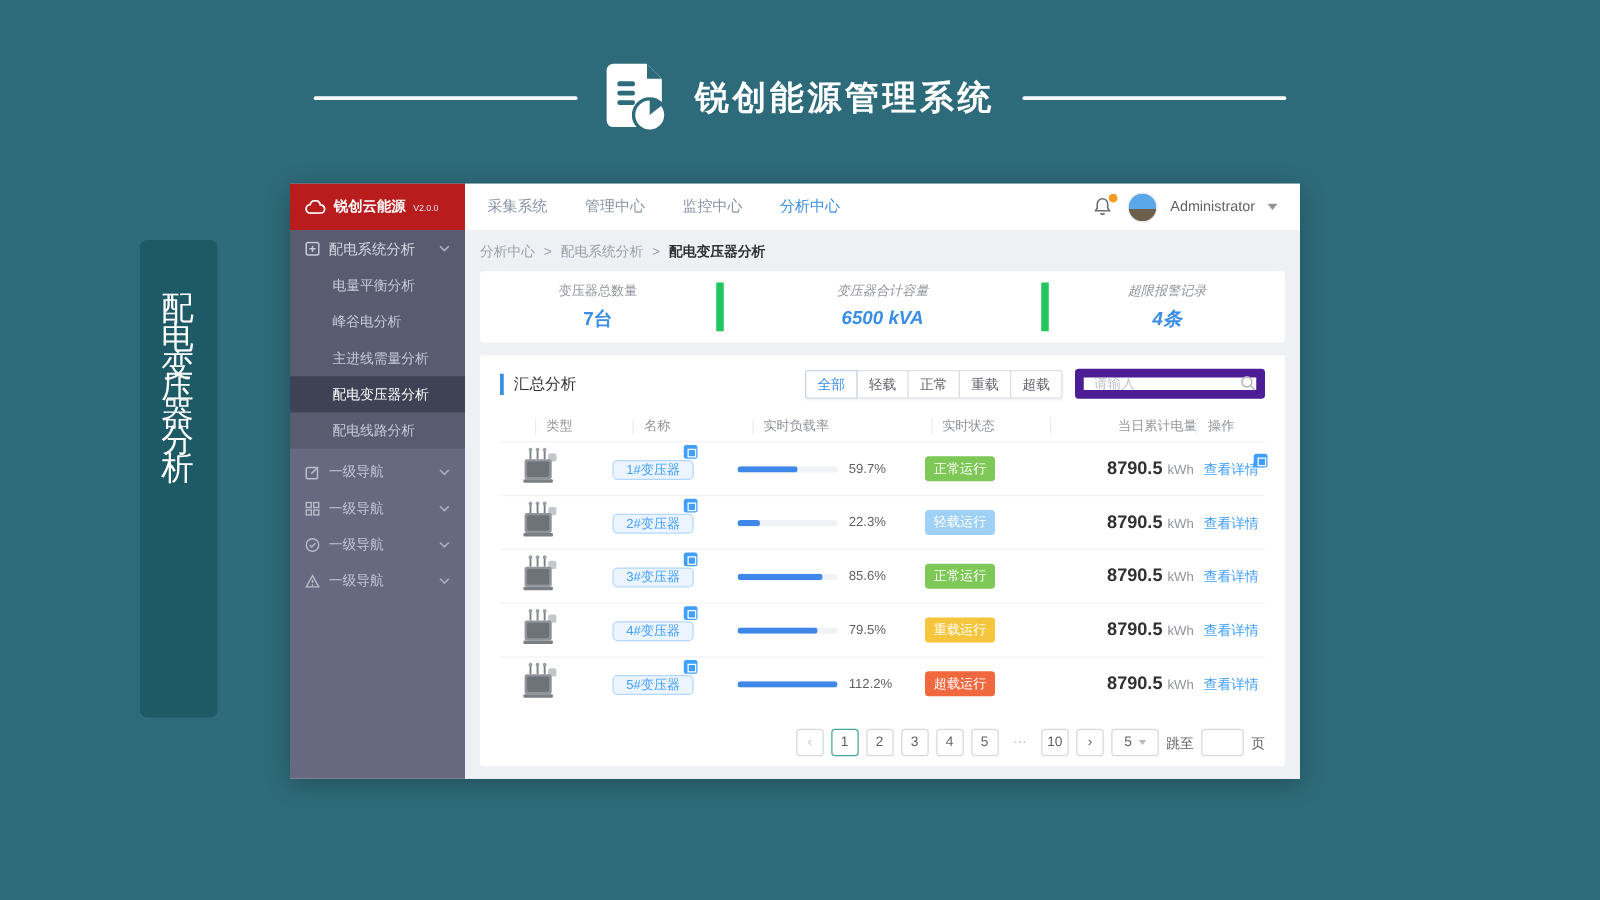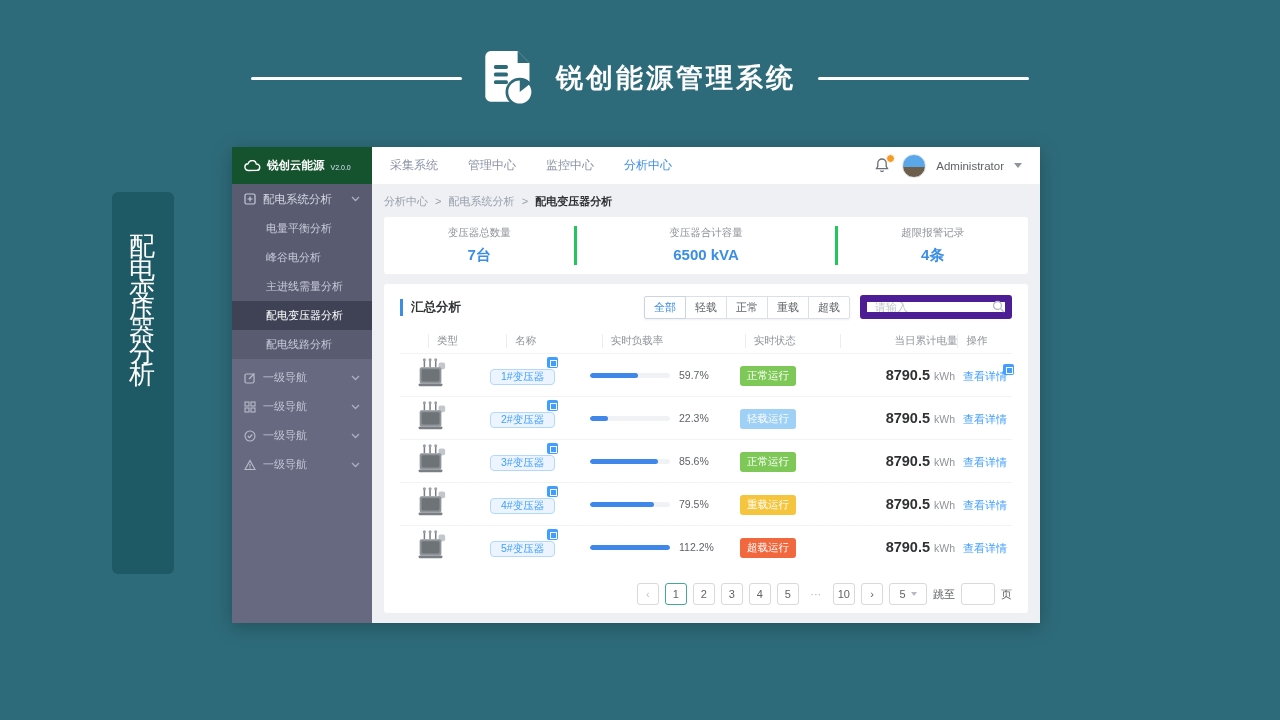--- a/index.html
+++ b/index.html
@@ -22,21 +22,21 @@
               padding-top:22px; }
   .v-banner span { writing-mode:vertical-lr; text-orientation:upright;
                    color:#fff; font-size:26px; letter-spacing:21px; }
 
   
   .dash { position:absolute; left:232px; top:147px; width:808px; height:476px;
           background:#ffffff; display:flex; box-shadow:0 4px 18px rgba(0,0,0,.25); }
 
   
   .sidebar { width:140px; background:#666980; display:flex; flex-direction:column; flex-shrink:0; }
-  .logo-bar { height:37px; background:#14532d; display:flex; align-items:center; gap:6px; padding:0 12px; }
+  .logo-bar { height:37px; background:#b91c1c; display:flex; align-items:center; gap:6px; padding:0 12px; }
   .logo-bar .lname { color:#fff; font-size:11.5px; font-weight:bold; }
   .logo-bar .lver { color:#dbe6fb; font-size:7px; margin-top:3px; }
   .menu-group { background:#595c71; }
   .m-item { height:30px; display:flex; align-items:center; gap:7px; padding:0 12px;
             color:#d3d5e0; font-size:11.5px; cursor:pointer; }
   .m-item .chev { margin-left:auto; }
   .sub-item { height:29px; display:flex; align-items:center; padding-left:34px;
               color:#c7cad8; font-size:11px; cursor:pointer; }
   .sub-item.active { background:#3f4254; color:#ffffff; }
   .nav-list { padding-top:4px; }
@@ -61,28 +61,28 @@
 
   
   .content { flex:1; background:#eef0f4; padding:7px 12px 10px; display:flex; flex-direction:column; min-height:0; }
   .crumbs { font-size:11px; color:#99a0ac; margin:2px 0 8px; }
   .crumbs .sep { margin:0 4px; }
   .crumbs .last { color:#303133; font-weight:bold; }
   .crumbs .link { cursor:pointer; }
 
   .stats { background:#fff; border-radius:3px; display:flex; padding:9px 0; margin-bottom:10px; }
   .stat { flex:1; text-align:center; }
-  .stat + .stat { border-left:3px solid #22c55e; }
+  .stat + .stat { border-left:6px solid #22c55e;font-style:italic; }
   .stat.mid { flex:1.35; }
   .stat .s-label { font-size:10.5px; color:#909399; margin-bottom:6px; }
   .stat .s-value { font-size:15px; font-weight:bold; color:#3a8ee6; }
 
   .card { background:#fff; border-radius:3px; flex:1; padding:11px 16px 8px; display:flex; flex-direction:column; min-height:0; }
   .card-head { display:flex; align-items:center; margin-bottom:9px; }
-  .card-title { border-left:3px solid #3a8ee6; padding-left:8px; font-size:12.5px; font-weight:bold; color:#303133; }
+  .card-title { border-left:3px solid #3a8ee6; padding-left:8px; font-size:12.5px; font-weight:normal; color:#303133; }
   .head-right { margin-left:auto; display:flex; align-items:center; gap:10px; }
   .fgroup { display:flex; box-shadow:0 1px 2px rgba(0,0,0,.06); }
   .fbtn { min-width:42px; height:23px; background:#fff; border:1px solid #dcdfe6; margin-left:-1px;
           display:flex; align-items:center; justify-content:center; font-size:11px; color:#606266; cursor:pointer; }
   .fbtn:first-child { margin-left:0; border-radius:2px 0 0 2px; }
   .fbtn:last-child { border-radius:0 2px 2px 0; }
   .fbtn.active { color:#3a8ee6; position:relative; z-index:1; border-color:#c9d4e4; }
   .search { position:relative; }
   .search input { width:152px; height:24px; border:7px solid #4c1d95; border-radius:3px;
                   padding:0 24px 0 8px; font-size:11px; color:#606266; outline:none;

